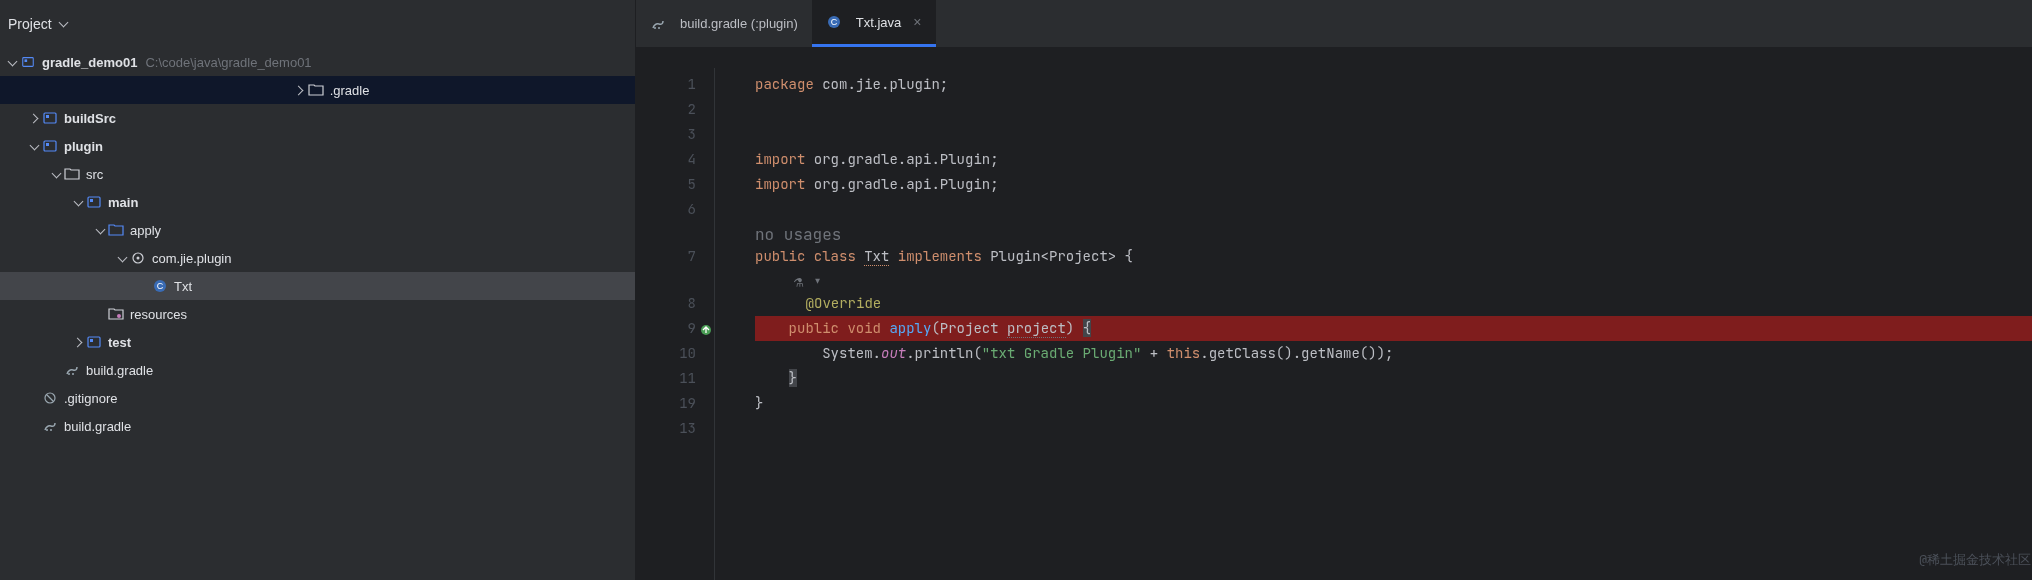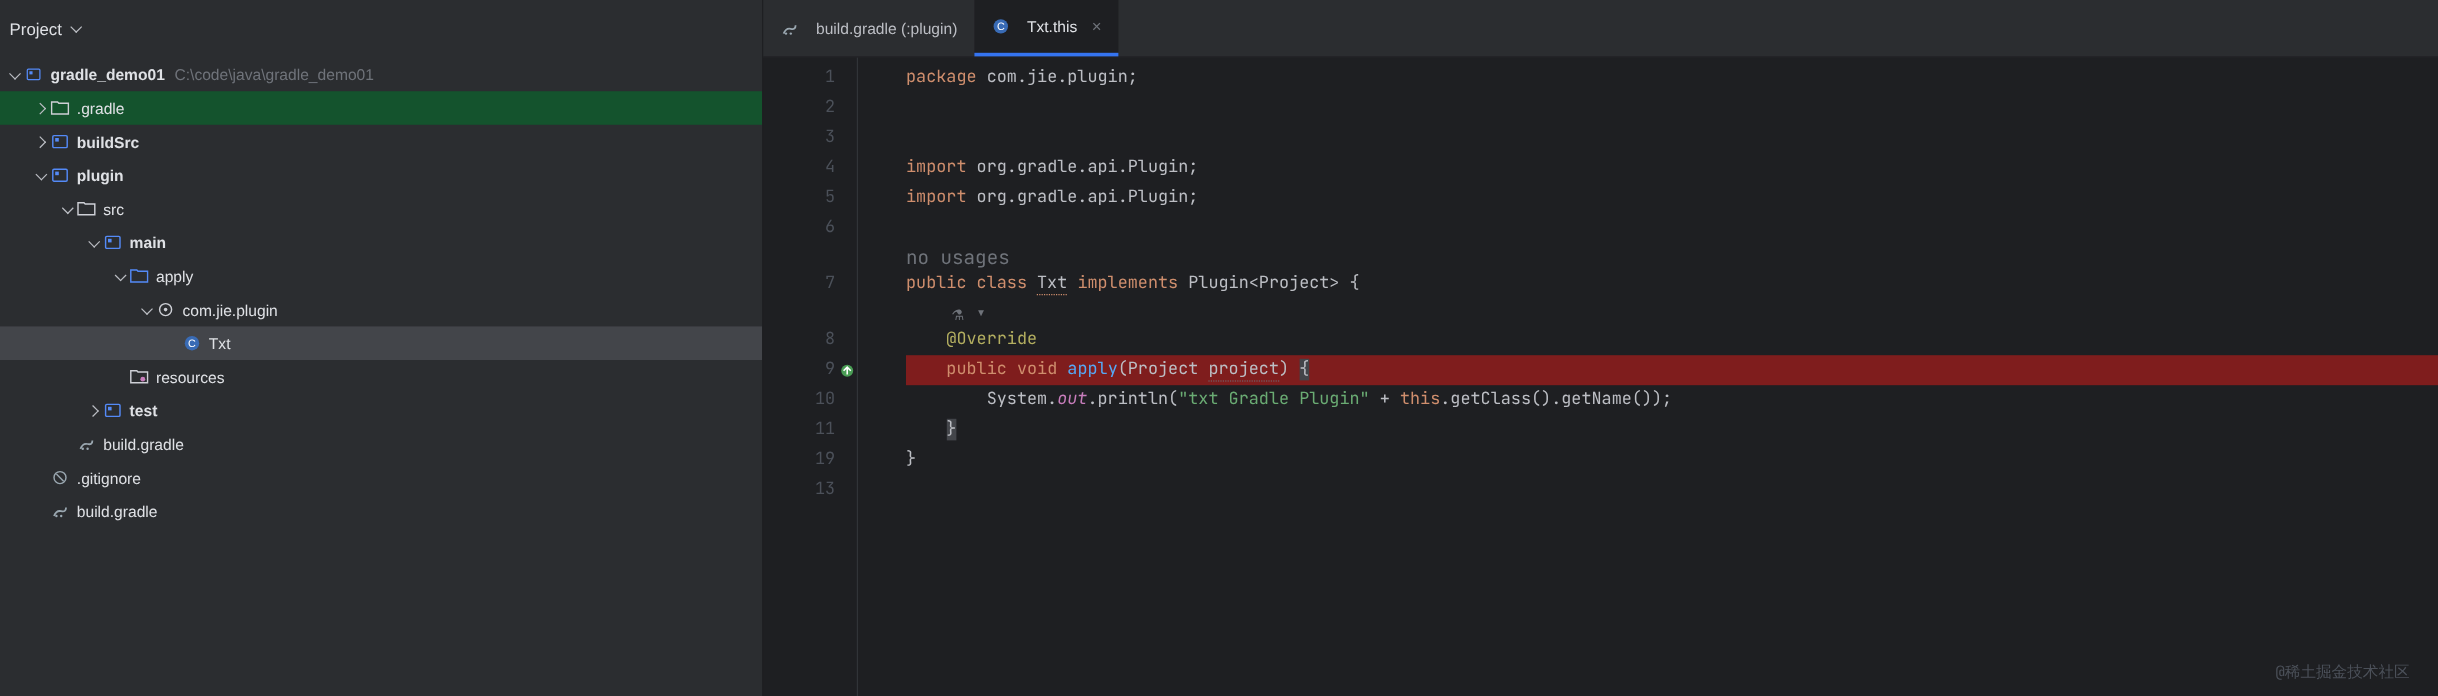--- a/index.html
+++ b/index.html
@@ -49,21 +49,22 @@
       align-items: center;
       height: 28px;
       padding-left: 4px;
       cursor: pointer;
       white-space: nowrap;
     }
     .tree-item.selected {
       background: #43454a;
     }
     .tree-item.highlighted {
-      background: #14532d;
+      background: #0f172a;
+      justify-content: center;
     }
     .indent { display: inline-block; }
     .arrow {
       width: 16px;
       height: 16px;
       display: inline-flex;
       align-items: center;
       justify-content: center;
       flex-shrink: 0;
     }
@@ -97,20 +98,21 @@
     }
     .label { color: #dfe1e5; }
     .label.bold { font-weight: 600; }
     .path-hint { color: #6f737a; margin-left: 8px; }
     
     .editor-area {
       flex: 1;
       display: flex;
       flex-direction: column;
       background: #1e1f22;
+      gap: 20px;
     }
     .tabs {
       height: 48px;
       display: flex;
       align-items: stretch;
       border-bottom: 1px solid #1e1f22;
       background: #2b2d30;
     }
     .tab {
       display: flex;
@@ -160,30 +162,30 @@
       padding-top: 4px;
       border-left: 1px solid #313438;
       position: relative;
     }
     .code-line { height: 25px; white-space: pre; }
     .code-inlay { height: 22px; color: #6f737a; font-size: 16px; white-space: pre; }
     .kw { color: #cf8e6d; text-align: right; }
     .pkg { color: #bcbec4; }
     .cls-decl { color: #bcbec4; border-bottom: 1px dotted #cf8e6d; }
     .method { color: #56a8f5; }
-    .ann { color: #b3ae60; }
+    .ann { color: #b3ae60; margin-left: 17px; }
     .param { color: #bcbec4; border-bottom: 1px dotted #6f737a; }
     .str { color: #6aab73; }
     .field { color: #c77dbb; font-style: italic; text-align: right; }
     .brace-hl { background: #43454a; }
     .cursor-bg { background: #7f1d1d; }
     .inlay-icon { color: #6f737a; }
     .watermark {
       position: absolute;
-      right: 24px;
+      right: 1px;
       bottom: 8px;
       color: #4b5059;
       font-size: 13px;
     }
     .module-icon svg { width: 14px; height: 14px; }
   </style>
 </head>
 <body>
 
 <div class="container">
@@ -363,21 +365,21 @@
           </span>
           <span>build.gradle (:plugin)</span>
         </div>
         <div class="tab active">
           <span class="icon">
             <svg viewBox="0 0 16 16">
               <circle cx="8" cy="8" r="6" fill="#396bb5"></circle>
               <text x="8" y="11" text-anchor="middle" font-size="9" fill="#fff" font-family="Arial">C</text>
             </svg>
           </span>
-          <span>Txt.this</span>
+          <span>Txt.java</span>
           <span class="tab-close">×</span>
         </div>
       </div>
     <div class="editor">
       <div class="gutter" id="gutter">
           <div class="lineno">1</div>
           <div class="lineno">2</div>
           <div class="lineno">3</div>
           <div class="lineno">4</div>
           <div class="lineno">5</div>

